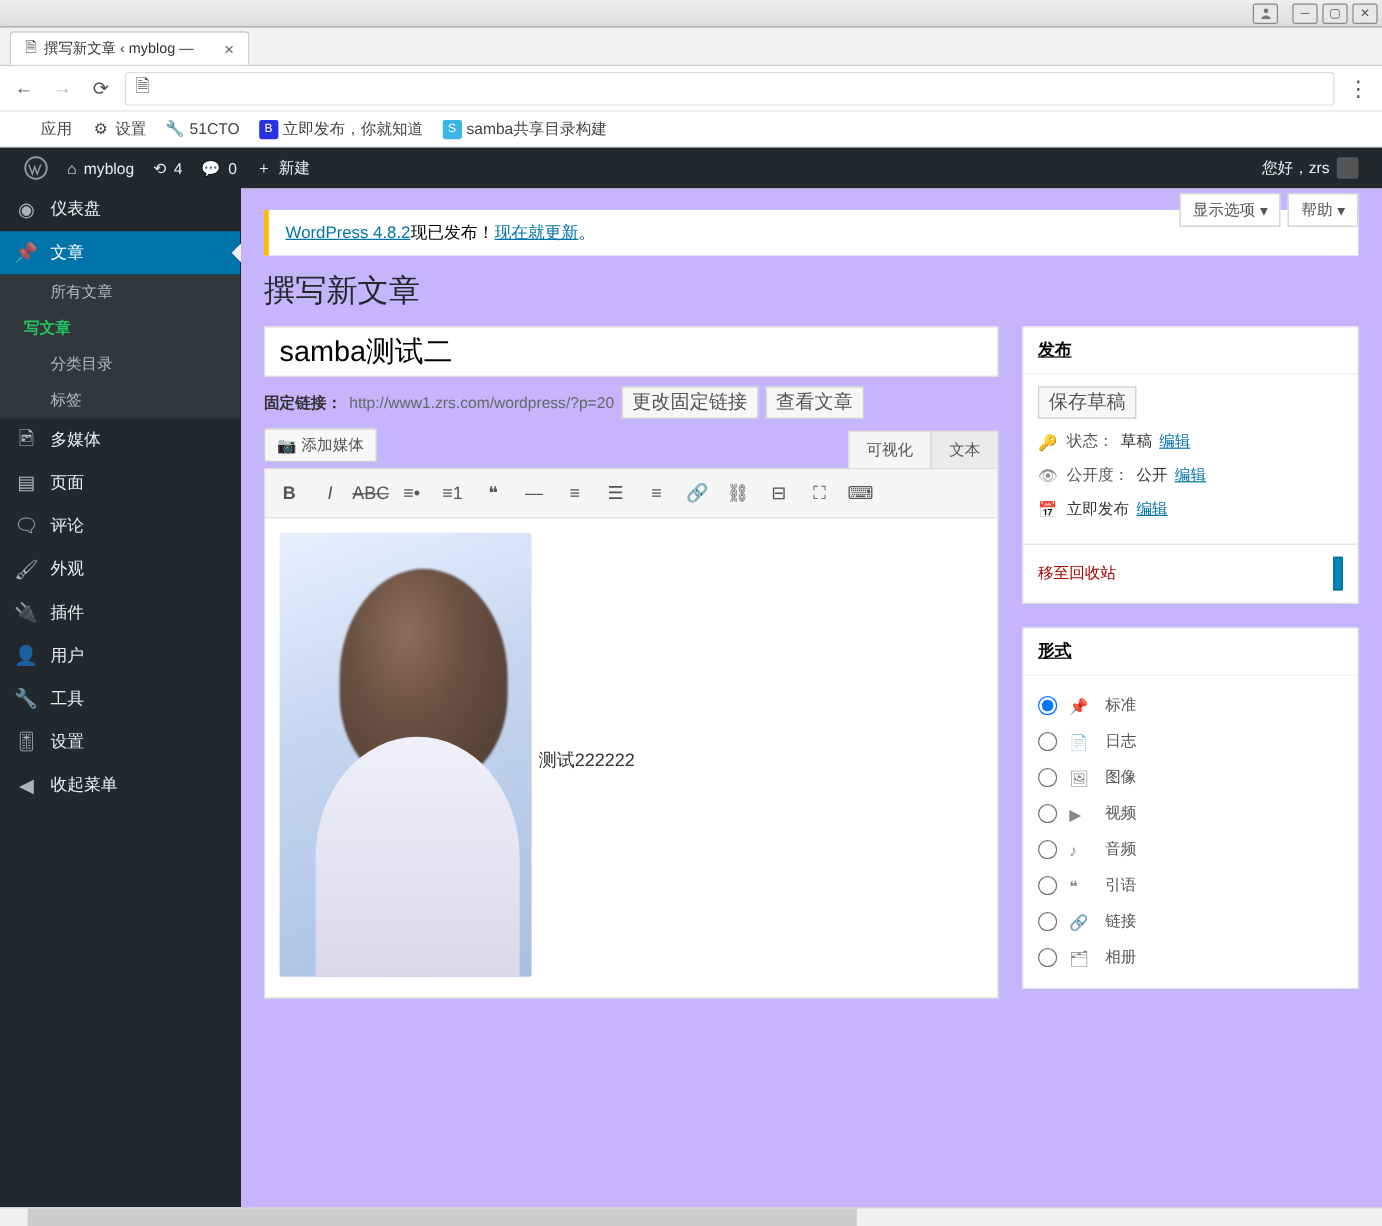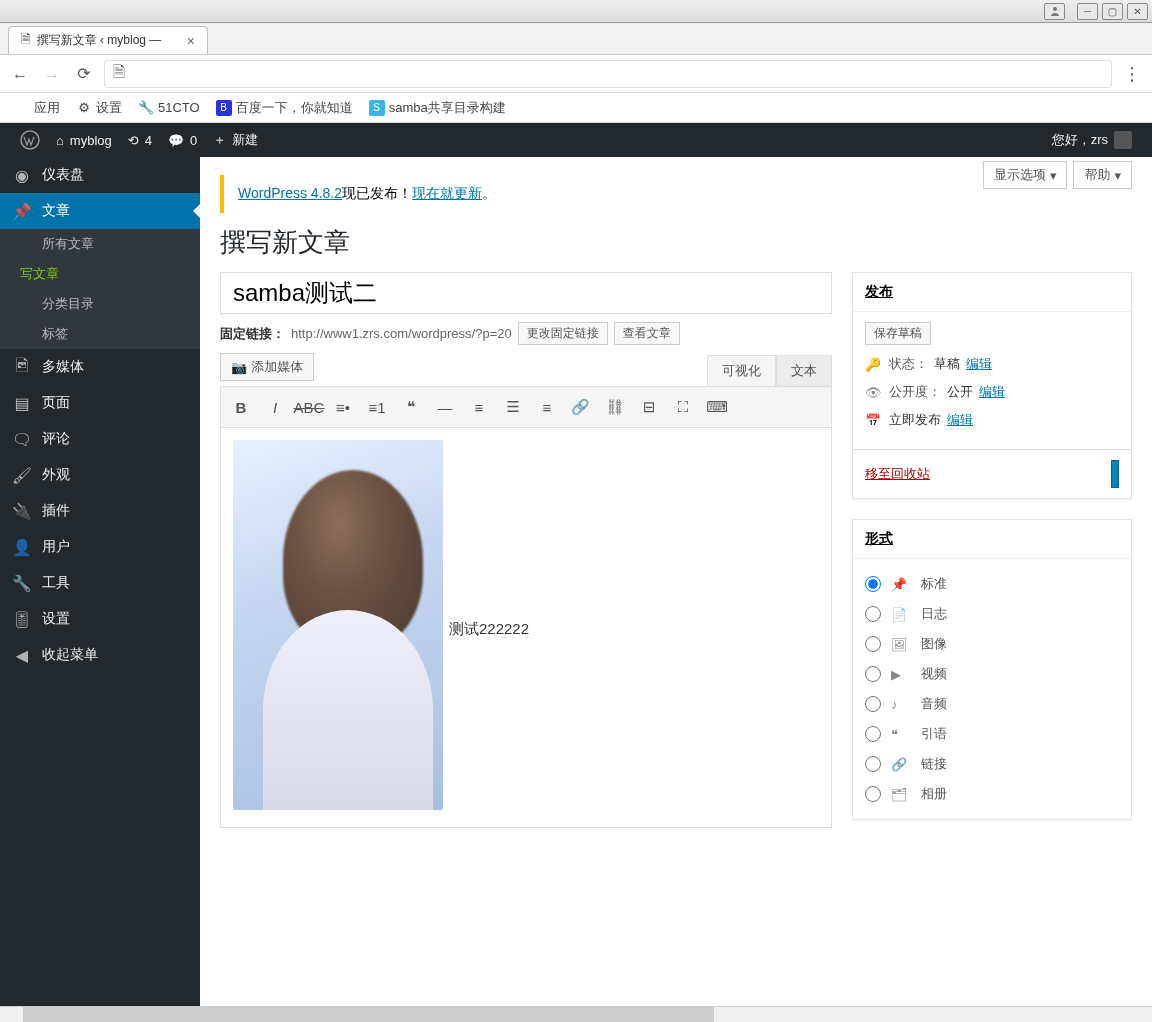--- a/index.html
+++ b/index.html
@@ -43,38 +43,38 @@
 .mainrow { flex:1; display:flex; min-height:0; }
 
 
 .sidebar { width:200px; background:#23282d; color:#eee; font-size:14px; overflow-y:auto; }
 .menu-item { display:flex; align-items:center; gap:10px; padding:8px 12px; cursor:pointer; color:#eee; }
 .menu-item.current { background:#0073aa; color:#fff; position:relative; }
 .menu-item.current::after { content:''; position:absolute; right:-1px; top:50%; transform:translateY(-50%); border:8px solid transparent; border-right-color:#f1f1f1; }
 .menu-icon { width:20px; height:20px; display:flex; align-items:center; justify-content:center; font-size:16px; opacity:.7; }
 .submenu { background:#32373c; }
 .submenu .sub { padding:6px 12px 6px 42px; font-size:13px; color:#b4b9be; cursor:pointer; }
-.submenu .sub.curr { color:#84cc16; font-weight:400;padding-left:20px; }
-
-
-.content { flex:1; background:#ffffff; overflow:auto; position:relative; }
+.submenu .sub.curr { color:#22c55e; font-weight:700;padding-left:20px; }
+
+
+.content { flex:1; background:#c4b5fd; overflow:auto; position:relative; }
 .topbuttons { position:absolute; right:20px; top:4px; display:flex; gap:6px; }
 .scbtn { background:#fff; border:1px solid #ccc; padding:4px 10px; font-size:13px; color:#555; cursor:pointer; display:flex; align-items:center; gap:4px; }
 .notice { margin:18px 20px 0; background:#fff; border-left:4px solid #ffba00; padding:10px 14px; font-size:14px; }
 .notice a { color:#0073aa; text-decoration:underline; }
 h1.pgtitle { margin:12px 20px; font-size:26px; font-weight:400; color:#23282d; }
 
 .postbody { margin:0 20px; display:flex; gap:20px; }
 .maincol { flex:1; min-width:0; }
 .sidecol { width:280px; }
 
 #title { width:100%; font-size:24px; padding:6px 12px; border:1px solid #ddd; background:#fff; }
 .perma { margin:8px 0; font-size:13px; color:#666; display:flex; flex-wrap:wrap; align-items:center; gap:6px; }
 .perma strong { color:#333; }
-.smbtn { background:#f7f7f7; border:1px solid #ccc; padding:2px 8px; font-size:12px; cursor:pointer; color:#555; }
+.smbtn { background:#f7f7f7; border:1px solid #ccc; padding:2px 8px; font-size:16px; cursor:pointer; color:#555; }
 
 .addmedia { margin:8px 0 0; }
 .addmedia .smbtn { padding:4px 10px; font-size:13px; display:inline-flex; align-items:center; gap:4px; }
 
 .edtabs { display:flex; justify-content:flex-end; margin-top:-26px; }
 .edtab { background:#ebebeb; border:1px solid #ddd; border-bottom:none; padding:6px 14px; font-size:13px; color:#555; cursor:pointer; }
 .edtab.active { background:#f5f5f5; }
 
 .toolbar { background:#f5f5f5; border:1px solid #ddd; padding:4px; display:flex; flex-wrap:wrap; gap:2px; }
 .tbtn { width:32px; height:32px; display:flex; align-items:center; justify-content:center; cursor:pointer; color:#555; font-size:15px; }
@@ -87,21 +87,21 @@
 
 .metabox { background:#fff; border:1px solid #e5e5e5; box-shadow:0 1px 1px rgba(0,0,0,.04); margin-bottom:20px; }
 .metabox h2 { font-size:14px; padding:10px 12px; border-bottom:1px solid #eee; font-weight:600;text-decoration:underline; }
 .mbody { padding:10px 12px; font-size:13px; color:#555; }
 .mbrow { display:flex; align-items:center; gap:6px; margin:10px 0; }
 .mbrow .lbl { color:#555; }
 .mbrow .val { font-weight:400; color:#333; }
 .mbrow a { color:#0073aa; text-decoration:underline; cursor:pointer; }
 .mbicon { width:18px; color:#82878c; }
 .mfooter { border-top:1px solid #ddd; padding:10px 12px; display:flex; justify-content:space-between; align-items:center; }
-.trash { color:#a00; text-decoration:underline; cursor:pointer; font-size:13px; }
+.trash { color:#a00; cursor:pointer; font-size:13px; }
 .pubbtn { width:8px; background:#0085ba; border:1px solid #006799; height:28px; }
 
 .fmt { display:flex; align-items:center; gap:10px; padding:6px 0; }
 .fmt input { width:16px; height:16px; }
 .fmticon { width:20px; color:#82878c; }
 
 .scrollbar { height:16px; background:#f0f0f0; border-top:1px solid #ccc; display:flex; }
 .scrollbar .thumb { width:60%; background:#cdcdcd; height:100%; margin-left:2%; }
 </style>
 </head>
@@ -155,21 +155,21 @@
   <div class="bm">
       <span class="bmicon">⚙</span>
       <span>设置</span>
     </div>
   <div class="bm">
       <span class="bmicon">🔧</span>
       <span>51CTO</span>
     </div>
   <div class="bm">
       <span class="bmicon" style="background:#2932e1;color:#fff;border-radius:2px;font-size:10px;">B</span>
-      <span>百度一下，你就知道</span>
+      <span>立即发布，你就知道</span>
     </div>
   <div class="bm">
       <span class="bmicon" style="background:#3bb3e4;color:#fff;border-radius:2px;font-size:10px;">S</span>
       <span>samba共享目录构建</span>
     </div>
 </div>
 
 <div class="wparea">
 
   <div class="adminbar">

